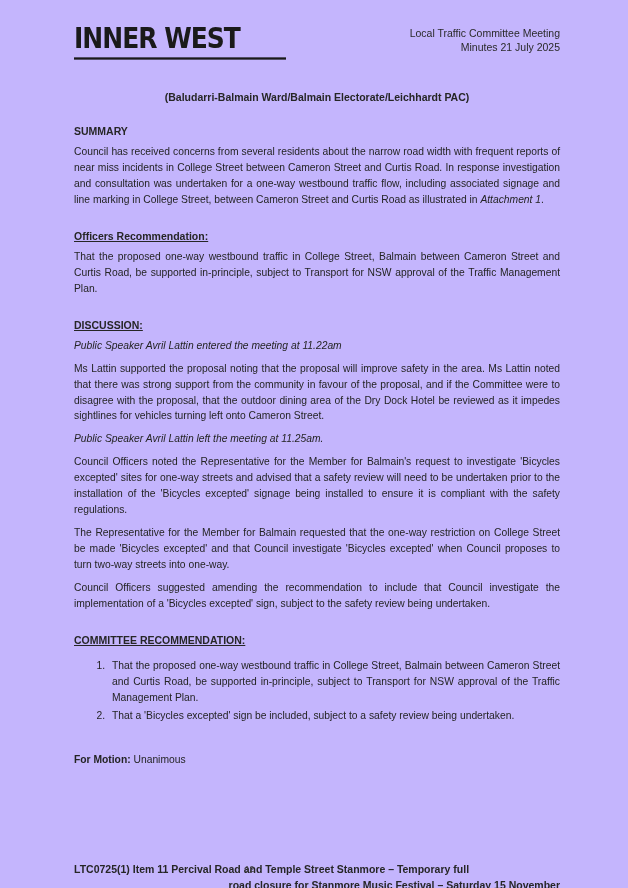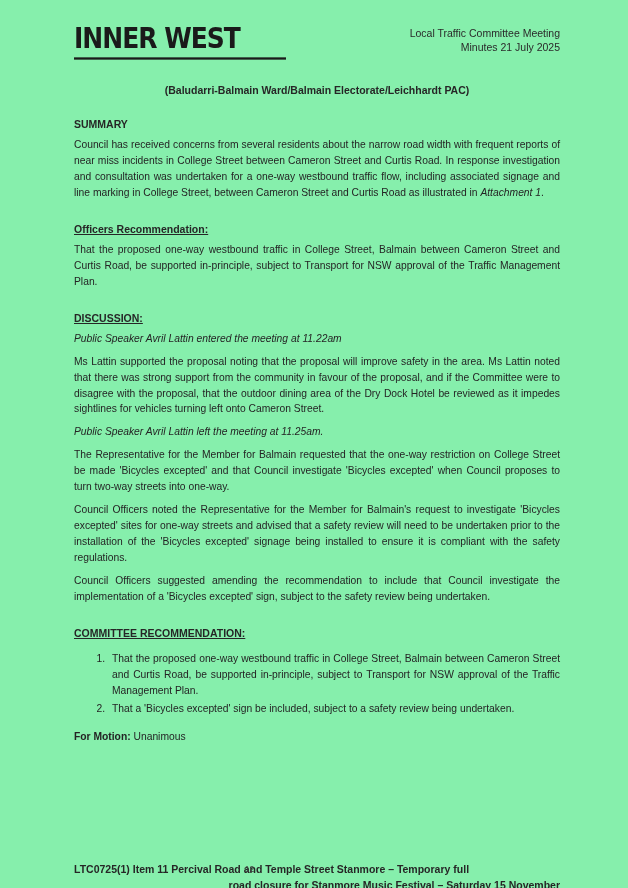--- a/index.html
+++ b/index.html
@@ -13,21 +13,21 @@
     font-family: "Liberation Sans", sans-serif;
     color: #1b1b1b;
     position: relative;
     overflow: hidden;
   }
   .page {
     position: absolute;
     left: 0; top: 0;
     width: 628px;
     height: 888px;
-    background: #86efac;
+    background: #c4b5fd;
   }
   .content {
     position: absolute;
     left: 74px;
     top: 24px;
     width: 486px;
   }
 
   
   .header {
@@ -56,21 +56,21 @@
     line-height: 1.35;
     color: #2a2a2a;
     padding-top: 2px;
   }
 
   
   .ward-line {
     text-align: center;
     font-size: 10.5px;
     font-weight: bold;
-    margin-top: 20px;
+    margin-top: 27px;
     color: #262626;
   }
   h2.sec {
     font-size: 10.5px;
     font-weight: bold;
     margin: 22px 0 0 0;
     color: #262626;
   }
   h2.sec.underline {
     text-decoration: underline;
@@ -96,21 +96,21 @@
     color: #242424;
   }
   ol.rec li {
     margin-bottom: 2px;
     text-align: justify;
     padding-left: 4px;
   }
   .formotion {
     font-size: 10.3px;
     font-weight: bold;
-    margin-top: 14px;
+    margin-top: 30px;
     color: #242424;
   }
   .formotion .val { font-weight: normal; }
 
   
   .footer {
     position: absolute;
     left: 74px;
     top: 818px;
     width: 486px;
@@ -161,23 +161,23 @@
     <p class="body">That the proposed one-way westbound traffic in College Street, Balmain between Cameron Street and Curtis Road, be supported in-principle, subject to Transport for NSW approval of the Traffic Management Plan.</p>
 
     <h2 class="sec underline">DISCUSSION:</h2>
 
     <p class="body italic">Public Speaker Avril Lattin entered the meeting at 11.22am</p>
 
     <p class="body">Ms Lattin supported the proposal noting that the proposal will improve safety in the area. Ms Lattin noted that there was strong support from the community in favour of the proposal, and if the Committee were to disagree with the proposal, that the outdoor dining area of the Dry Dock Hotel be reviewed as it impedes sightlines for vehicles turning left onto Cameron Street.</p>
 
     <p class="body italic">Public Speaker Avril Lattin left the meeting at 11.25am.</p>
 
+    <p class="body">Council Officers noted the Representative for the Member for Balmain's request to investigate 'Bicycles excepted' sites for one-way streets and advised that a safety review will need to be undertaken prior to the installation of the 'Bicycles excepted' signage being installed to ensure it is compliant with the safety regulations.</p>
+
     <p class="body">The Representative for the Member for Balmain requested that the one-way restriction on College Street be made 'Bicycles excepted' and that Council investigate 'Bicycles excepted' when Council proposes to turn two-way streets into one-way.</p>
-
-    <p class="body">Council Officers noted the Representative for the Member for Balmain's request to investigate 'Bicycles excepted' sites for one-way streets and advised that a safety review will need to be undertaken prior to the installation of the 'Bicycles excepted' signage being installed to ensure it is compliant with the safety regulations.</p>
 
     <p class="body">Council Officers suggested amending the recommendation to include that Council investigate the implementation of a 'Bicycles excepted' sign, subject to the safety review being undertaken.</p>
 
 
     <h2 class="sec underline">COMMITTEE RECOMMENDATION:</h2>
 
     <ol class="rec">
       <li>That the proposed one-way westbound traffic in College Street, Balmain between Cameron Street and Curtis Road, be supported in-principle, subject to Transport for NSW approval of the Traffic Management Plan.</li>
       <li>That a 'Bicycles excepted' sign be included, subject to a safety review being undertaken.</li>
     </ol>

